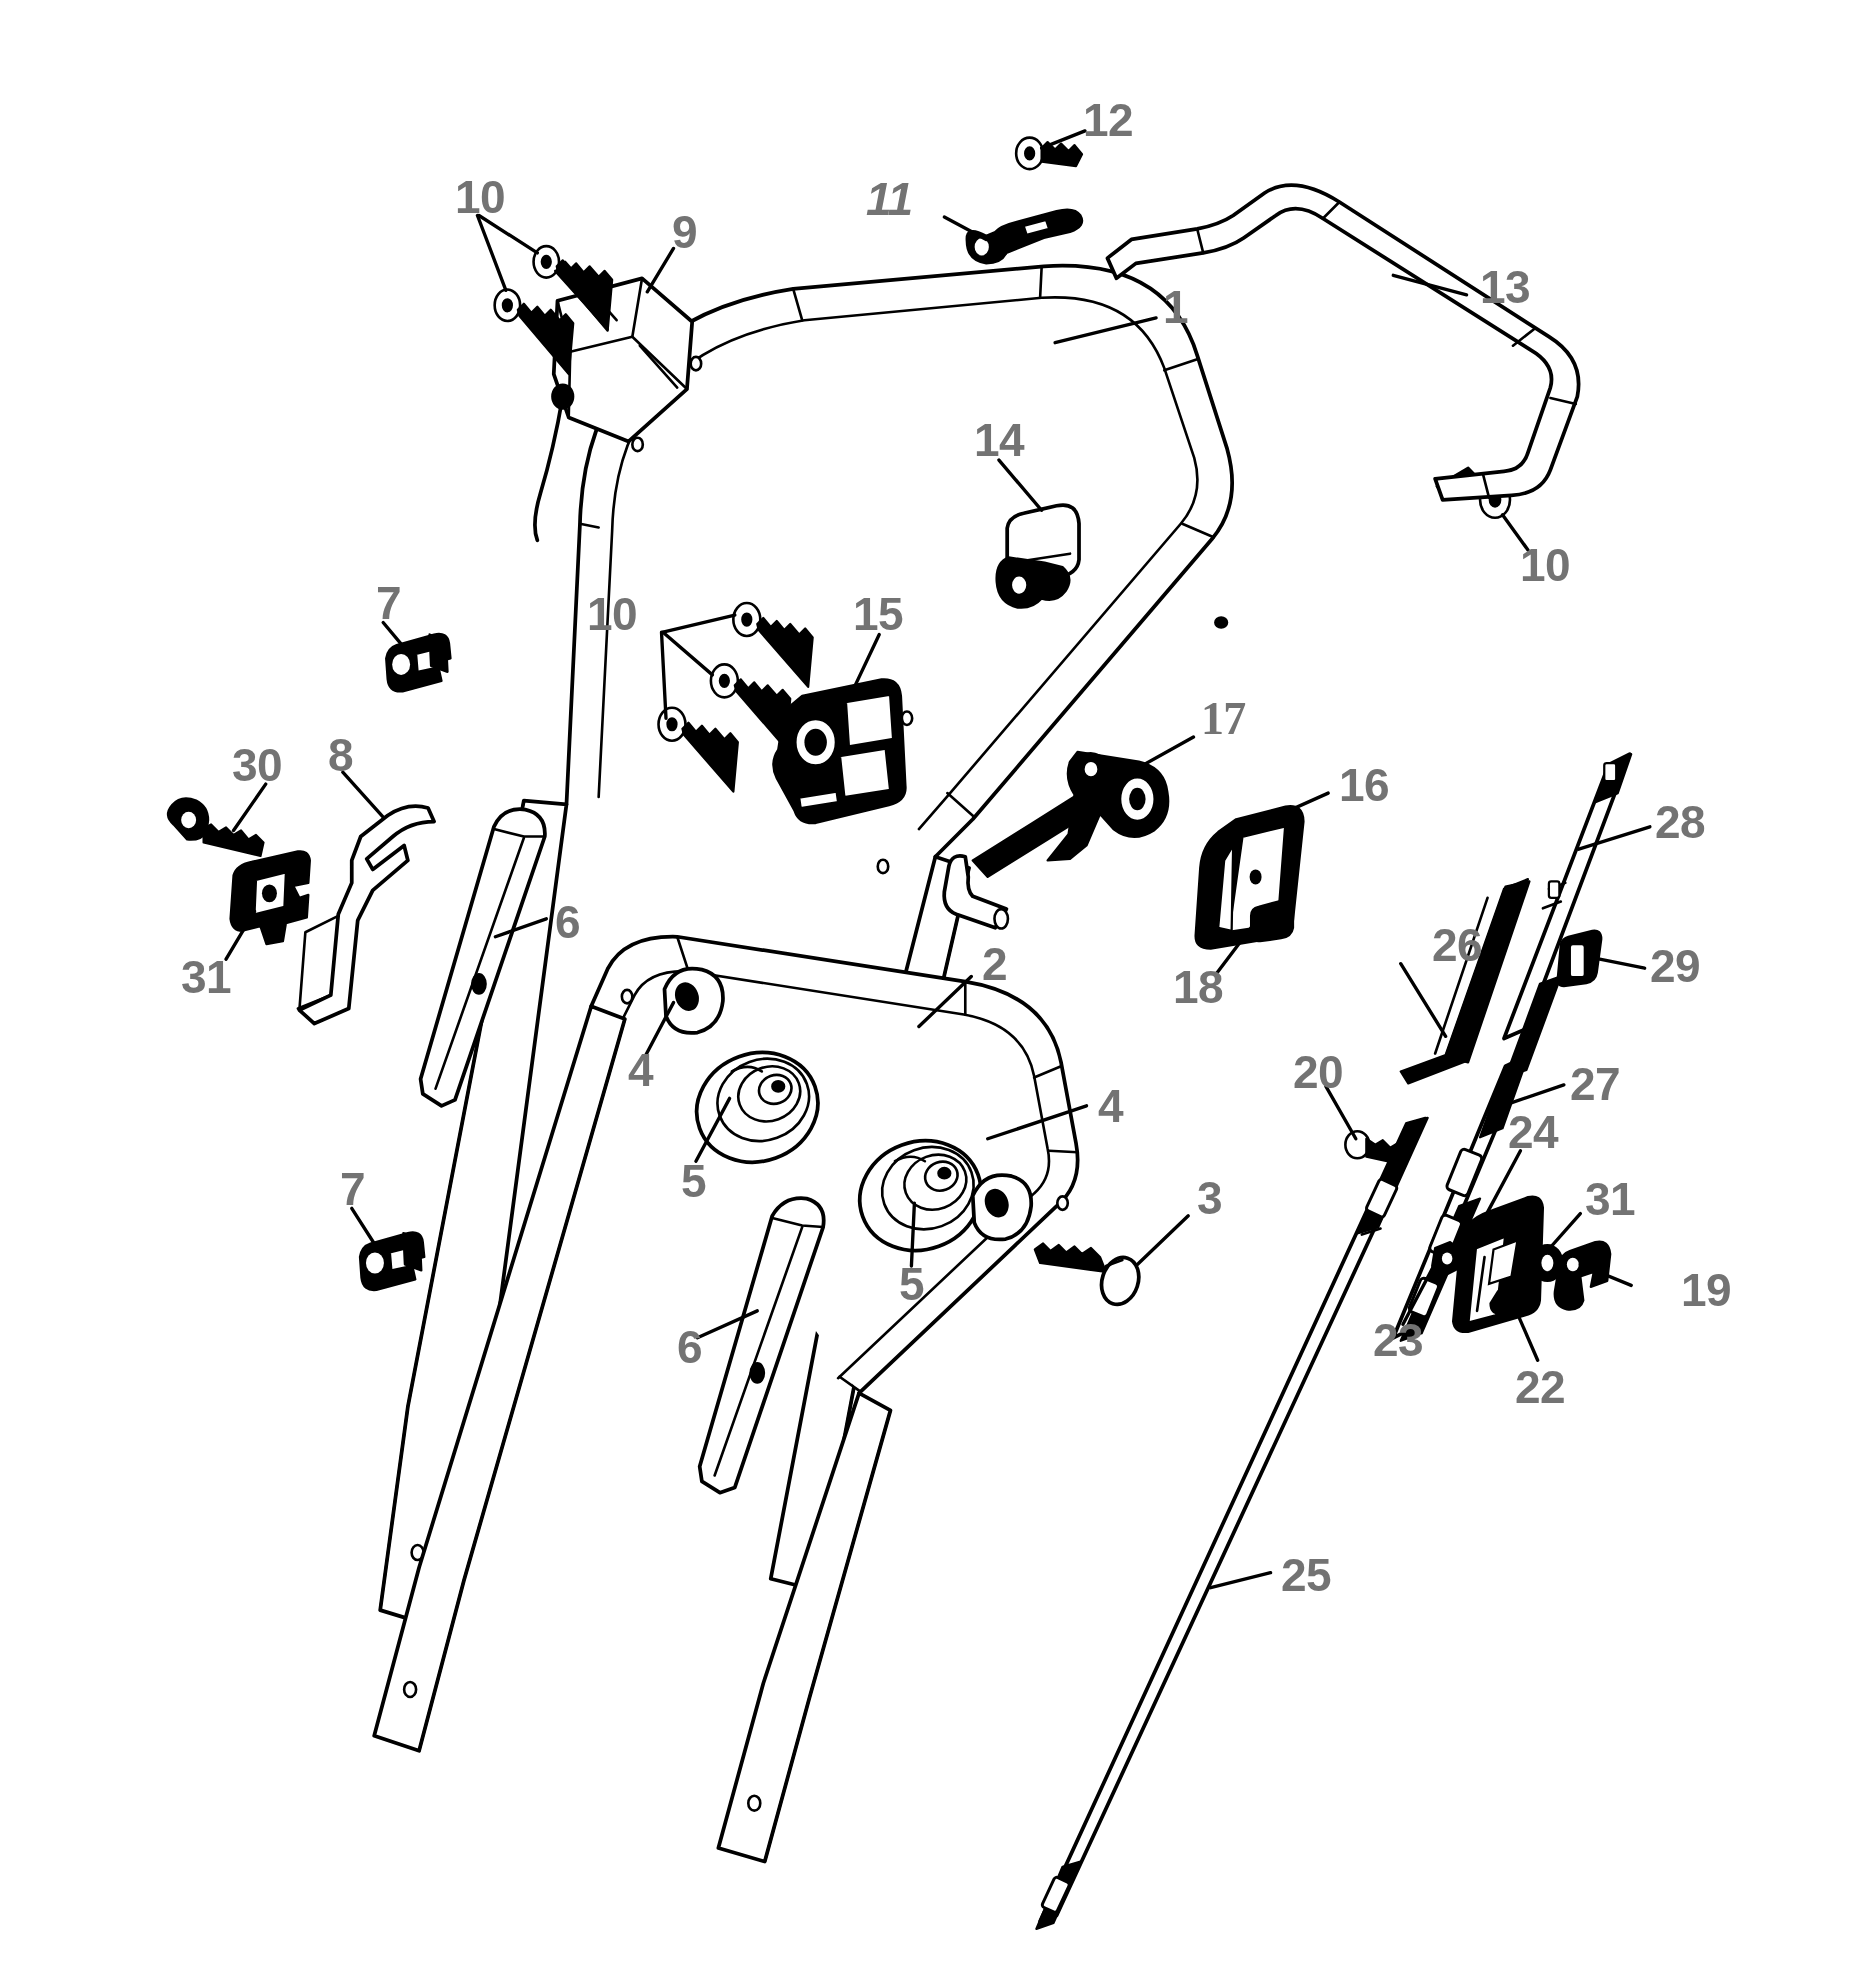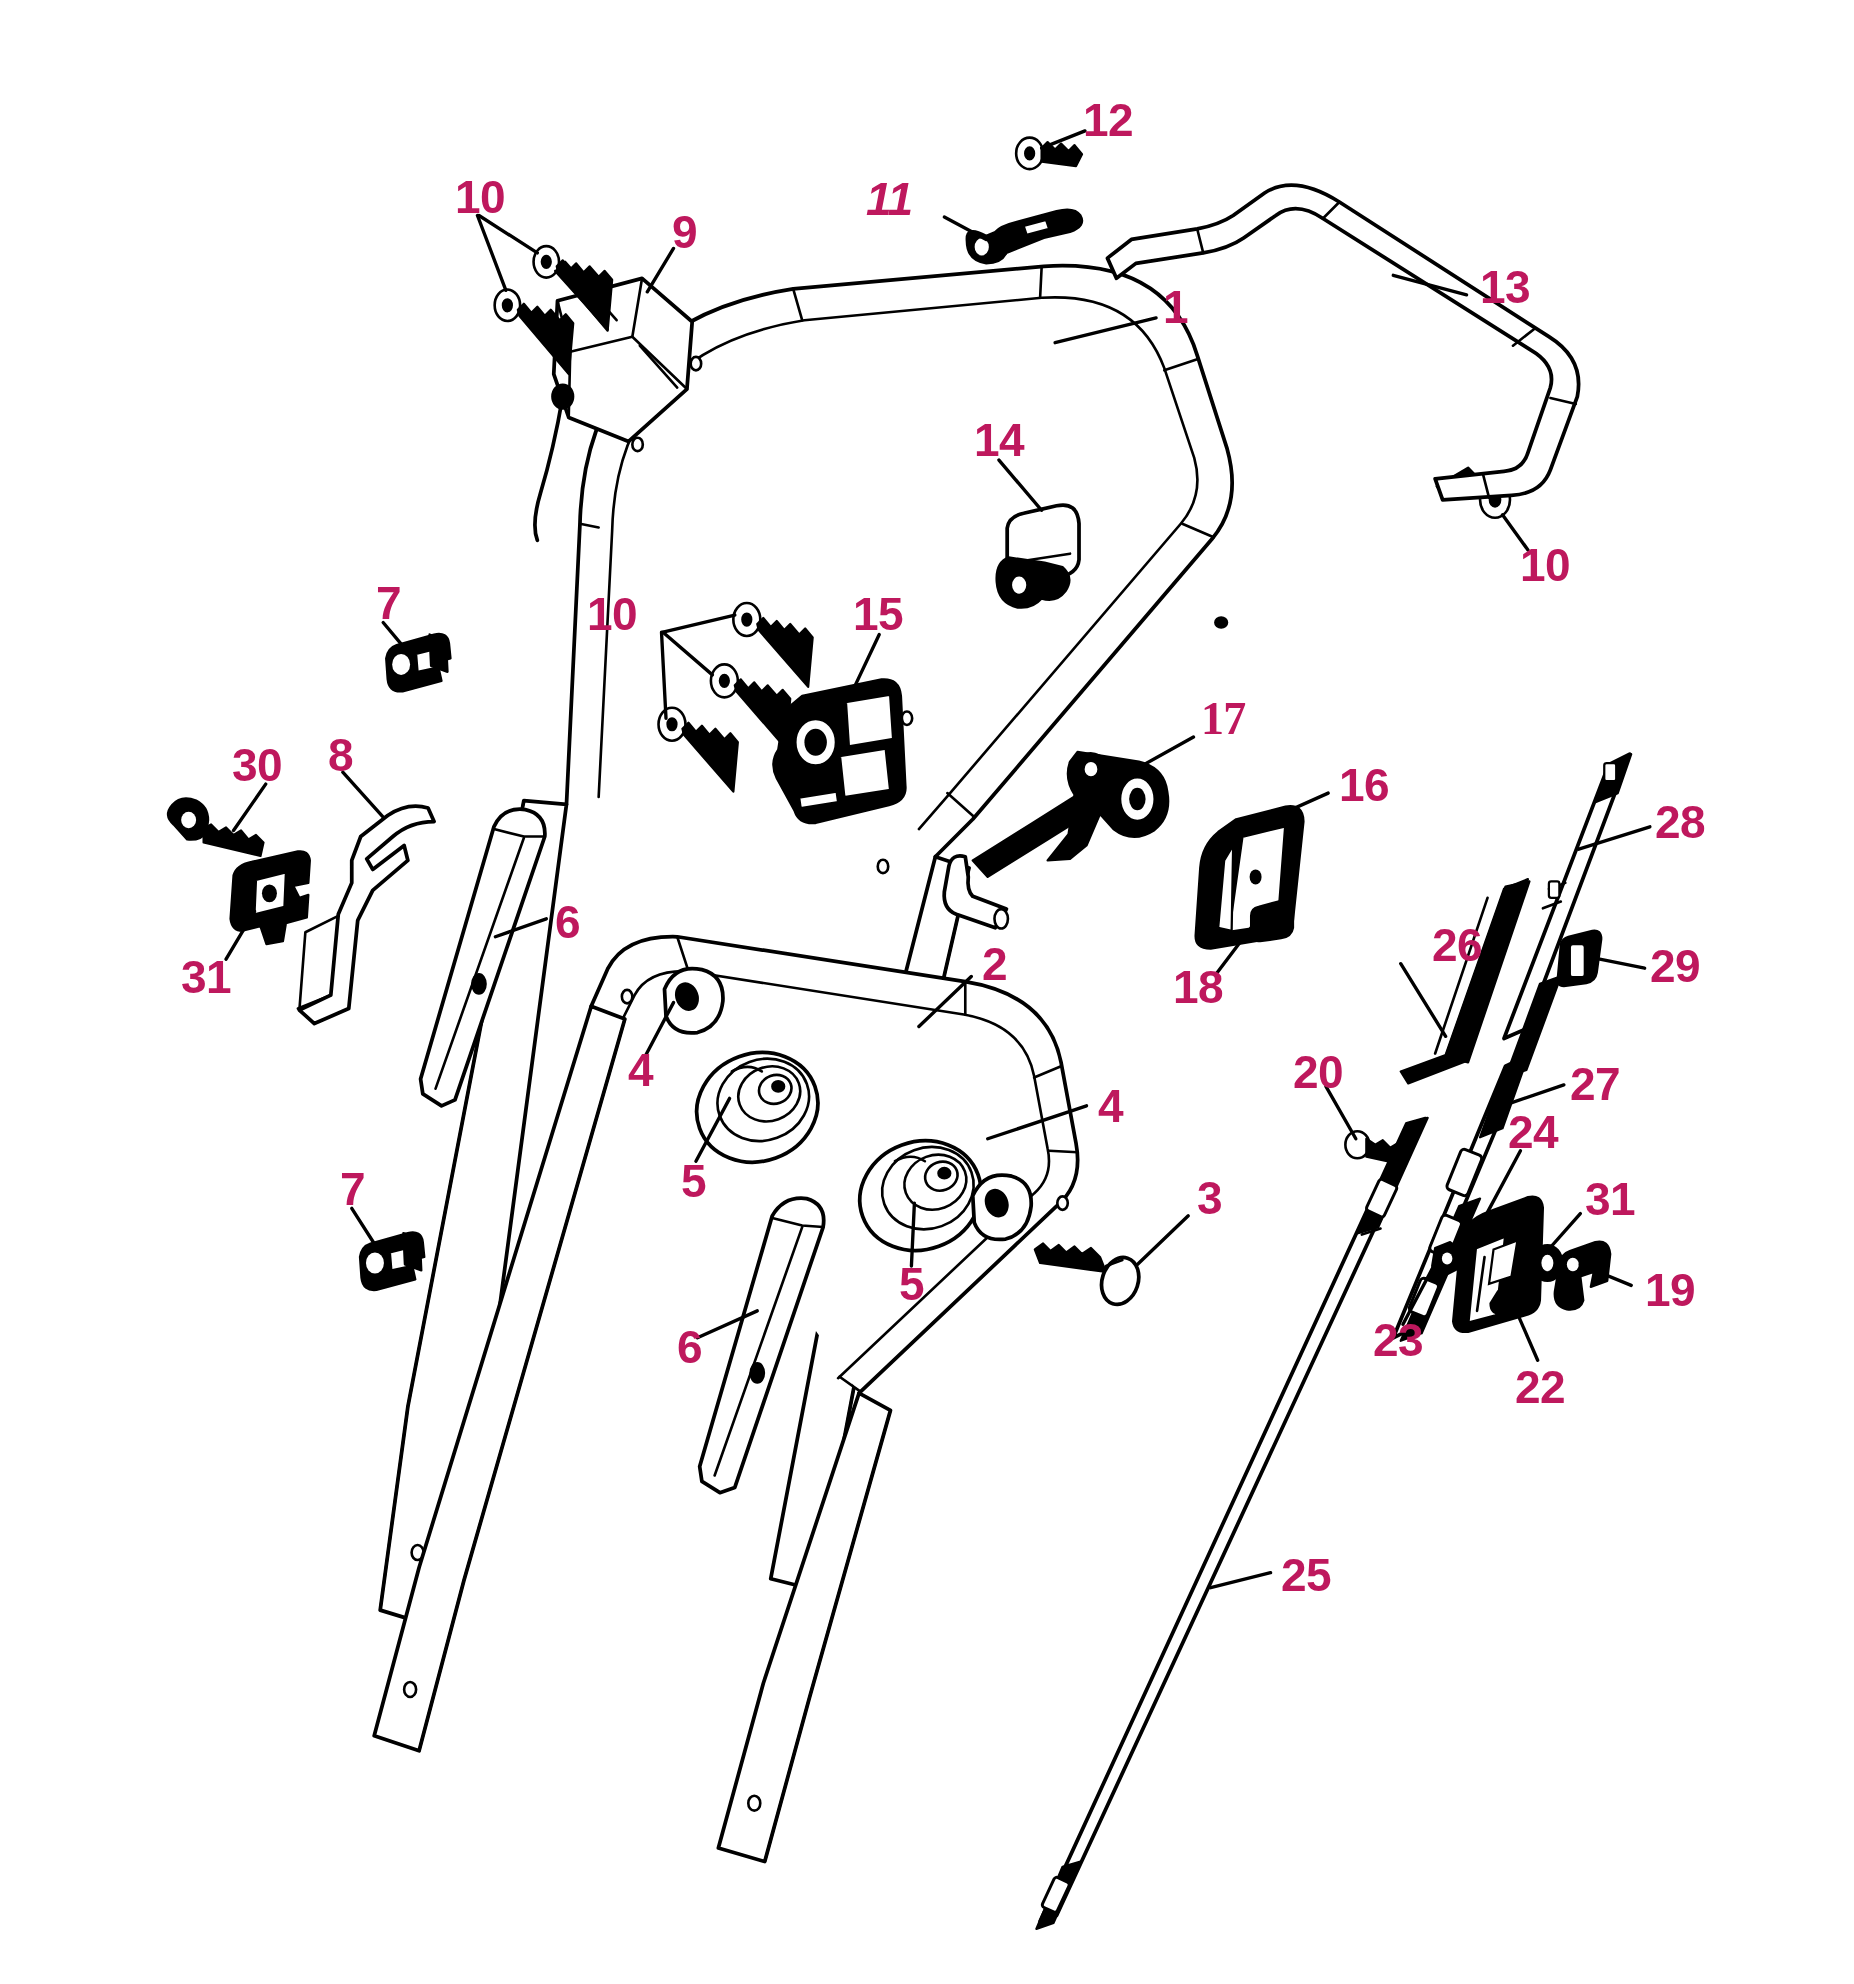--- a/index.html
+++ b/index.html
@@ -25,21 +25,21 @@
     width: 1855px;
     height: 1985px;
     display: block;
   }
   .callout-label {
     position: absolute;
     font-family: "Liberation Sans", sans-serif;
     font-weight: bold;
     font-size: 46px;
     line-height: 46px;
-    color: #be185d;
+    color: #737373;
     letter-spacing: -0.7px;
     white-space: nowrap;
     user-select: none;
   }
   
   .ln  { fill: none; stroke: #000; stroke-width: 5; stroke-linecap: round; stroke-linejoin: round; }
   .ln-thin { fill: none; stroke: #000; stroke-width: 3.5; stroke-linecap: round; stroke-linejoin: round; }
   .ln-lead { fill: none; stroke: #000; stroke-width: 4.5; stroke-linecap: round; }
   .solid { fill: #000; stroke: #000; stroke-width: 3; stroke-linejoin: round; }
   .hollow { fill: #fff; stroke: #000; stroke-width: 5; stroke-linejoin: round; stroke-linecap: round; }
@@ -494,21 +494,21 @@
   <div class="callout-label" style="left:587px;  top:591px;">10</div>
   <div class="callout-label" style="left:1520px; top:542px;">10</div>
   <div class="callout-label" style="left:866px; top:176px;font-style:italic;">11</div>
   <div class="callout-label" style="left:1083px; top:97px;">12</div>
   <div class="callout-label" style="left:1480px; top:264px;">13</div>
   <div class="callout-label" style="left:974px; top:417px;">14</div>
   <div class="callout-label" style="left:853px; top:591px;">15</div>
   <div class="callout-label" style="left:1339px; top:762px;">16</div>
   <div class="callout-label" style="left:1201px; top:696px;font-family:Liberation Serif, serif;">17</div>
   <div class="callout-label" style="left:1173px; top:964px;">18</div>
-  <div class="callout-label" style="left:1645px; top:1267px;">19</div>
+  <div class="callout-label" style="left:1681px; top:1267px;">19</div>
   <div class="callout-label" style="left:1293px; top:1049px;">20</div>
   <div class="callout-label" style="left:1585px; top:1176px;">31</div>
   <div class="callout-label" style="left:1515px; top:1353px;margin-top:11px;">22</div>
   <div class="callout-label" style="left:1373px; top:1317px;">23</div>
   <div class="callout-label" style="left:1508px; top:1109px;">24</div>
   <div class="callout-label" style="left:1281px; top:1552px;">25</div>
   <div class="callout-label" style="left:1432px; top:922px;">26</div>
   <div class="callout-label" style="left:1570px; top:1061px;">27</div>
   <div class="callout-label" style="left:1655px; top:799px;">28</div>
   <div class="callout-label" style="left:1650px; top:943px;">29</div>

